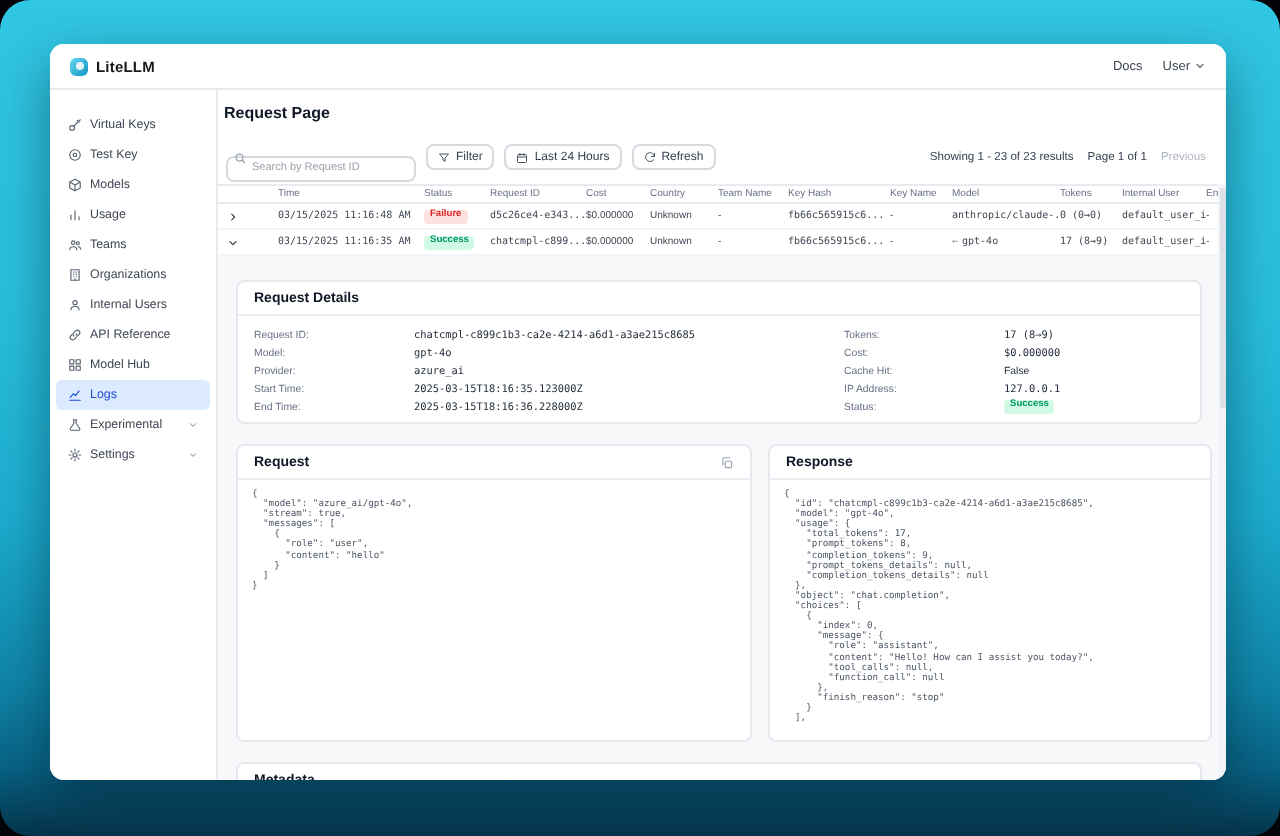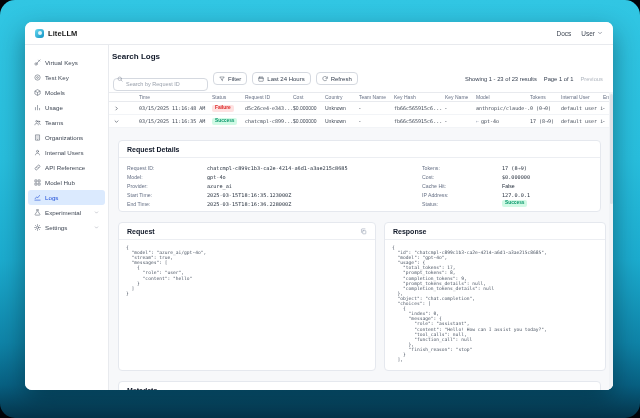--- a/index.html
+++ b/index.html
@@ -244,21 +244,21 @@
           <span class="slabel">Settings</span>
           <span class="chev icon">
               <svg width="5" height="5" viewBox="0 0 24 24" fill="none" stroke="currentColor" stroke-width="2.5" stroke-linecap="round">
                 <path d="M6 9l6 6 6-6"></path>
               </svg>
             </span>
         </div>
       </div>
 
       <div class="main">
-        <div class="page-title">Search Logs</div>
+        <div class="page-title">Request Page</div>
 
         <div class="toolbar">
           <div class="search-wrap">
             <span class="icon">
                 <svg width="6" height="6" viewBox="0 0 24 24" fill="none" stroke="currentColor" stroke-width="2.5" stroke-linecap="round">
                   <circle cx="11" cy="11" r="7"></circle>
                   <path d="M16.5 16.5L21 21"></path>
                 </svg>
               </span>
             <input type="text" placeholder="Search by Request ID" style="">

